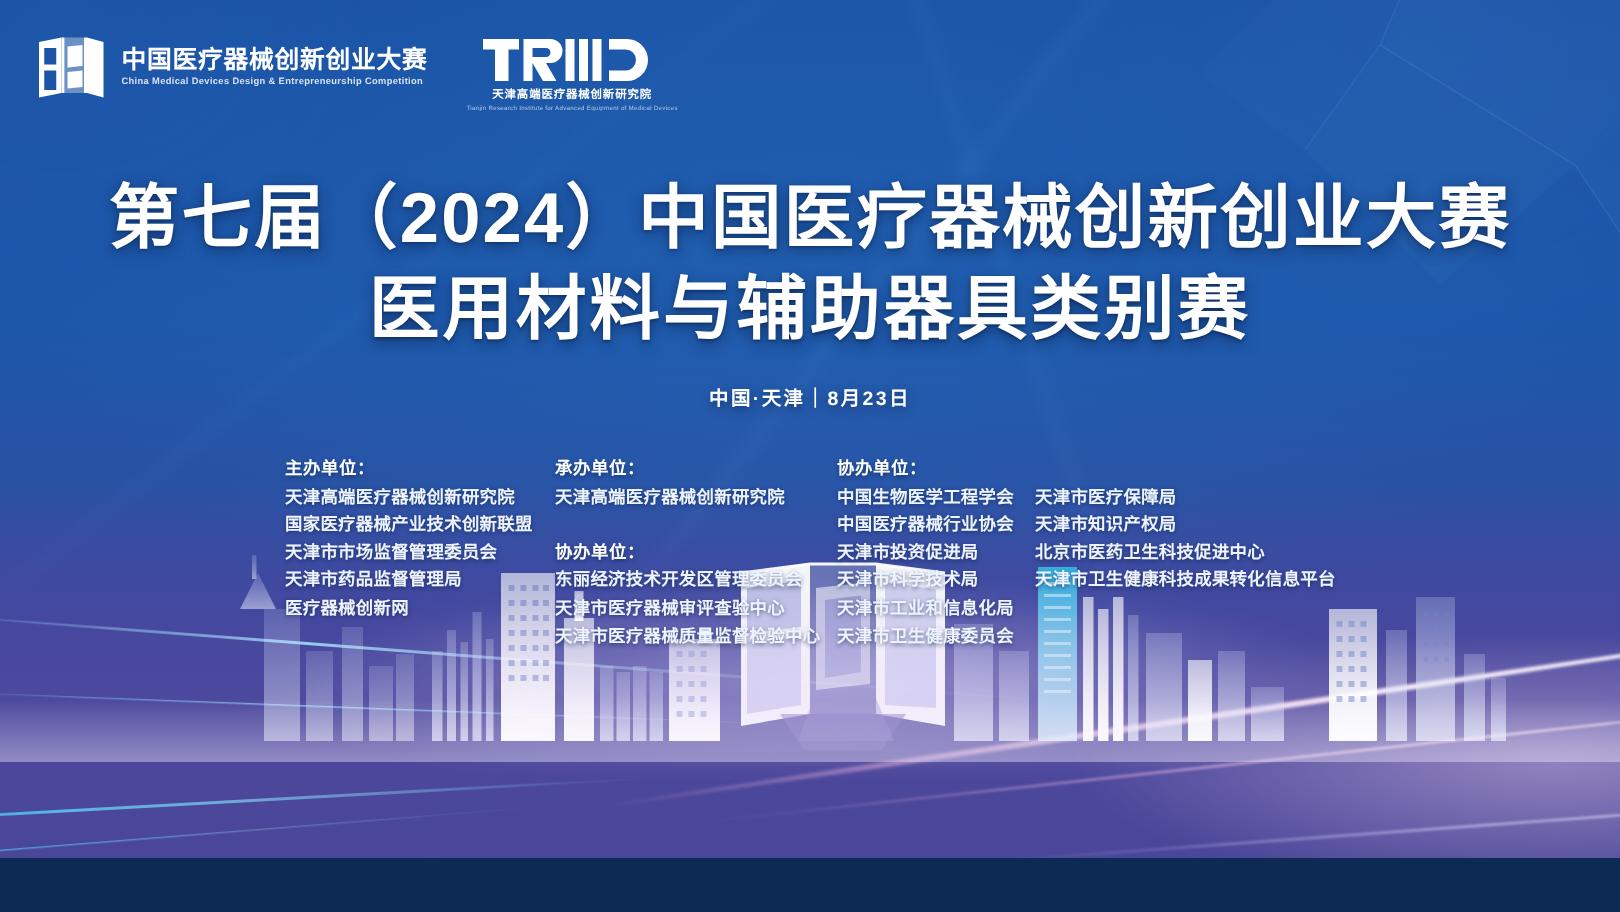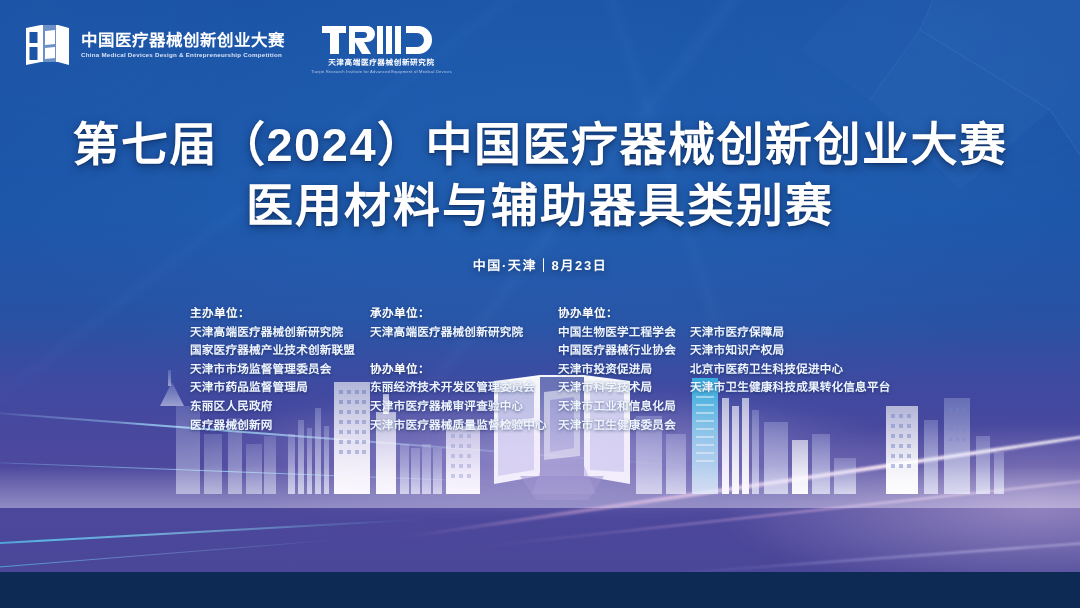--- a/index.html
+++ b/index.html
@@ -367,21 +367,20 @@
   <div class="subtitle">中国·天津｜8月23日</div>
 
   <div class="orgs">
 
     <div class="org-col col-1">
       <div class="org-head">主办单位：</div>
       <div class="org-item">天津高端医疗器械创新研究院</div>
       <div class="org-item">国家医疗器械产业技术创新联盟</div>
       <div class="org-item">天津市市场监督管理委员会</div>
       <div class="org-item">天津市药品监督管理局</div>
-      <div class="org-item">东丽区人民政府</div>
       <div class="org-item">医疗器械创新网</div>
     </div>
 
     <div class="org-col col-2">
       <div class="org-head">承办单位：</div>
       <div class="org-item">天津高端医疗器械创新研究院</div>
       <div class="org-gap"></div>
       <div class="org-head">协办单位：</div>
       <div class="org-item">东丽经济技术开发区管理委员会</div>
       <div class="org-item">天津市医疗器械审评查验中心</div>

